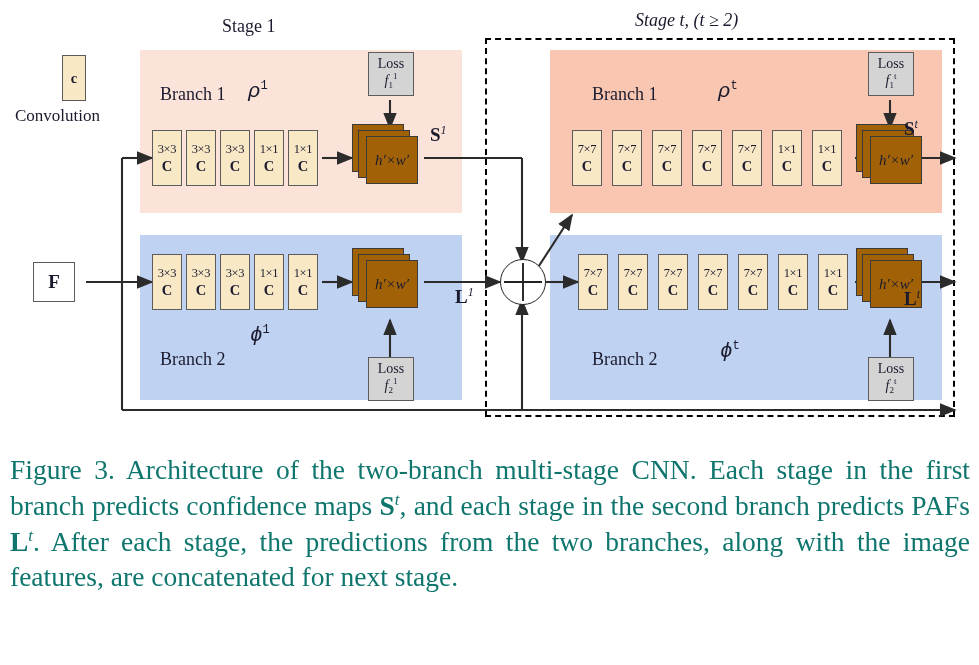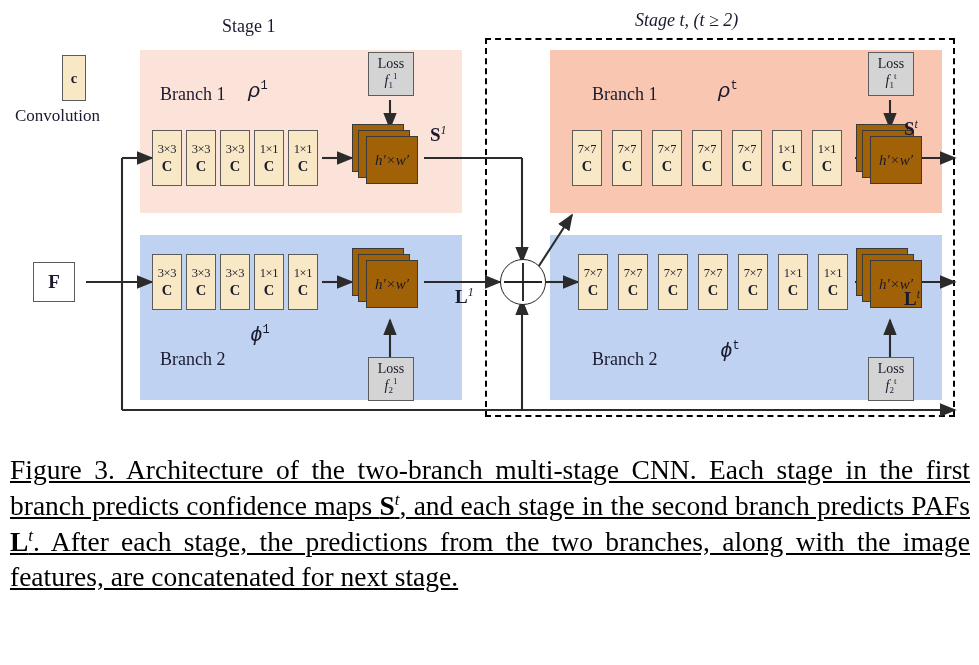--- a/index.html
+++ b/index.html
@@ -60,21 +60,21 @@
   .outlbl{font-size:19px;font-weight:bold;}
   .outlbl sup{font-size:12px;font-weight:normal;font-style:italic;}
 
   
   .plus{position:absolute;border:1.8px solid #222;border-radius:50%;
         box-sizing:border-box;background:#fff;}
 
   
   .caption{position:absolute;left:10px;top:452px;width:960px;
            font-size:27.5px;line-height:1.30;text-align:justify;
-           color:#000000;font-family:"Liberation Serif","DejaVu Serif",serif;text-decoration:underline;}
+           color:#0f766e;font-family:"Liberation Serif","DejaVu Serif",serif;}
   .caption sup{font-size:17px;font-style:italic;}
   .caption b{font-weight:bold;}
 </style>
 </head>
 <body>
 
 <div class="fig">
 
   <div class="panel pink1" style="left:140px;top:50px;width:322px;height:163px;"></div>
   <div class="panel blue" style="left:140px;top:235px;width:322px;height:165px;"></div>

